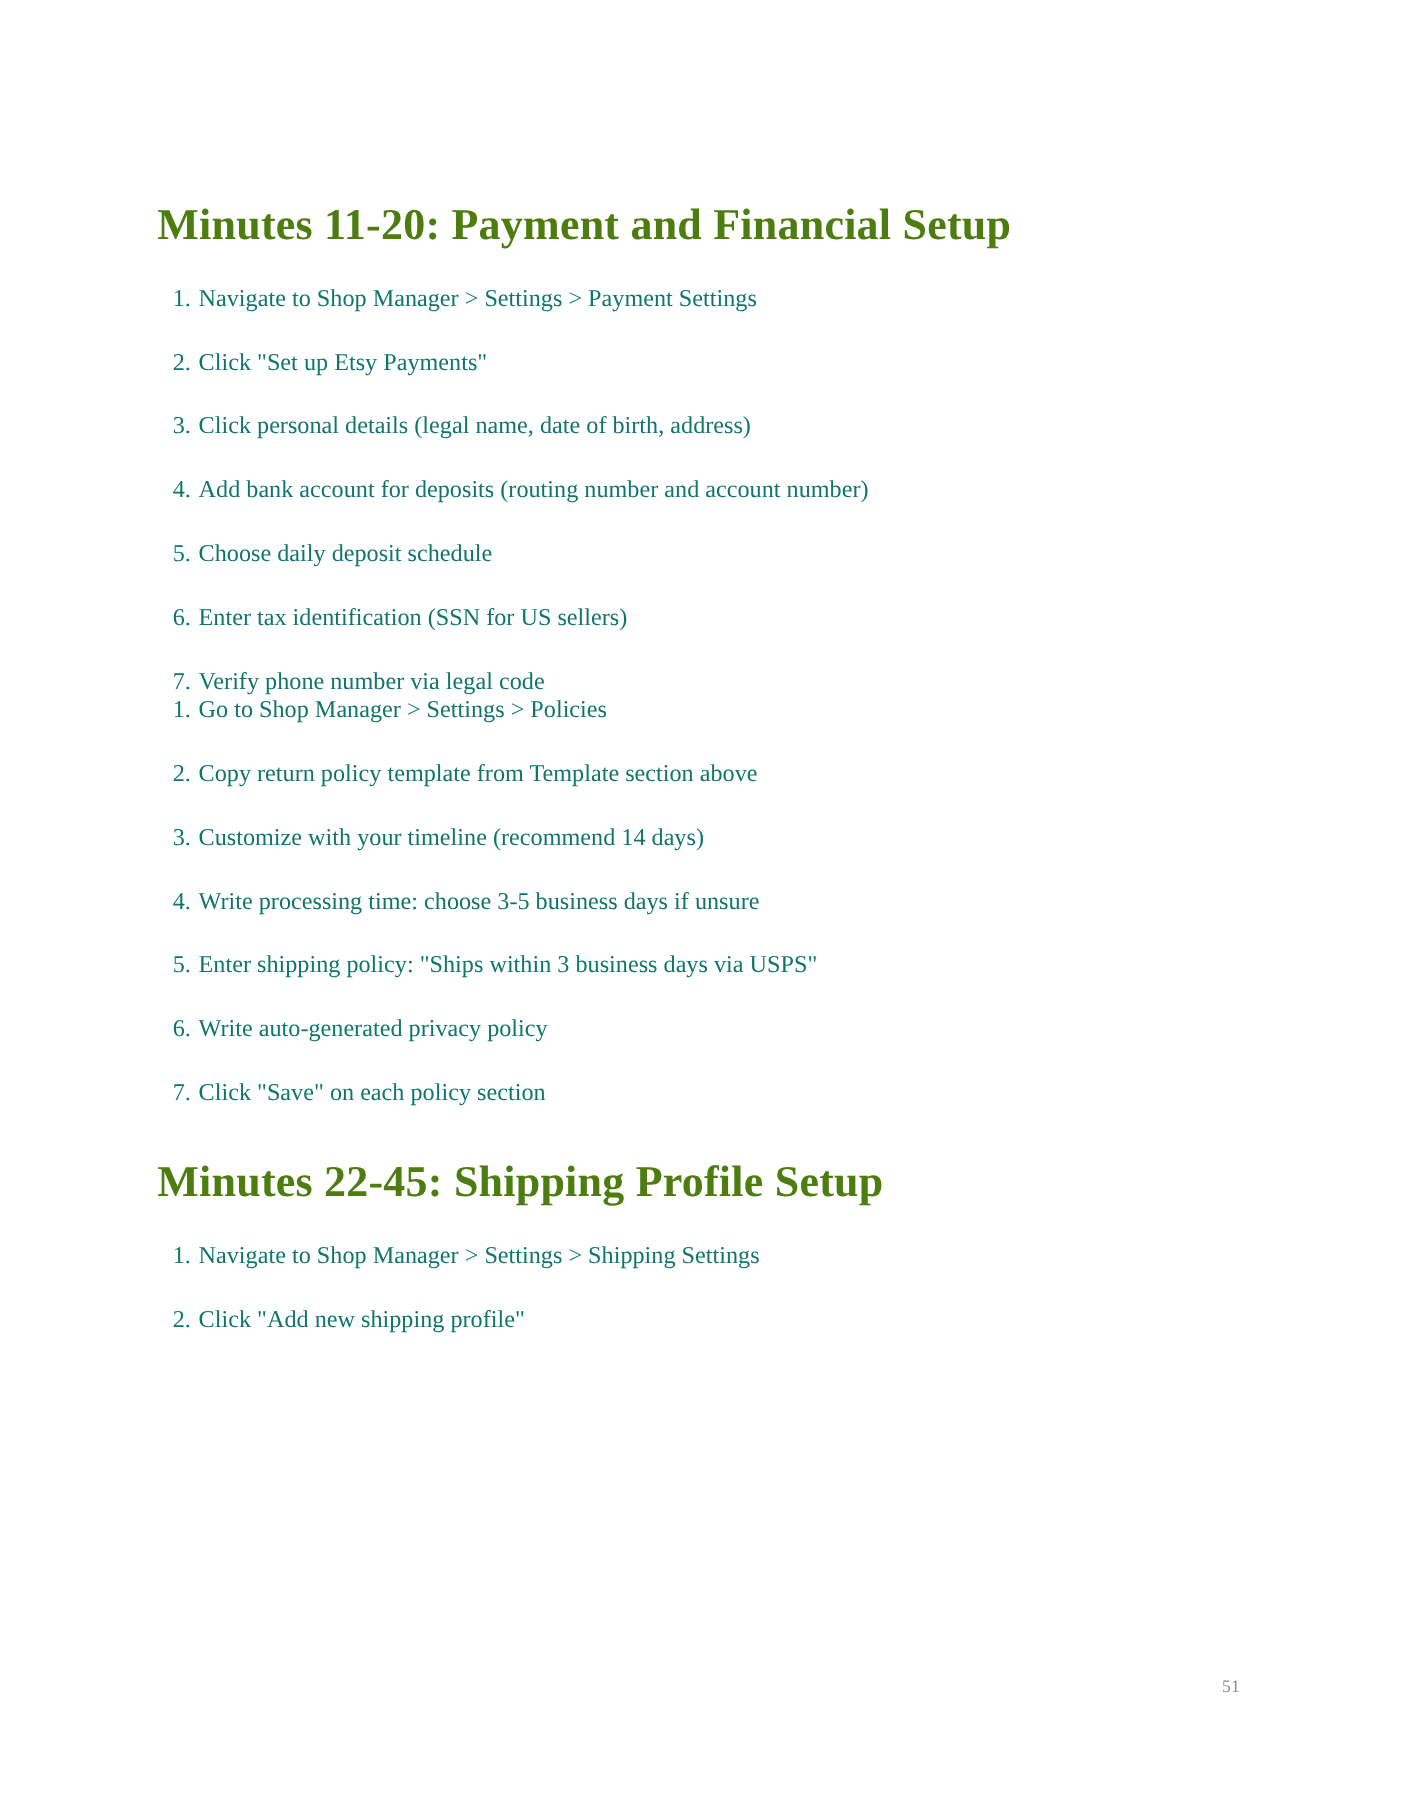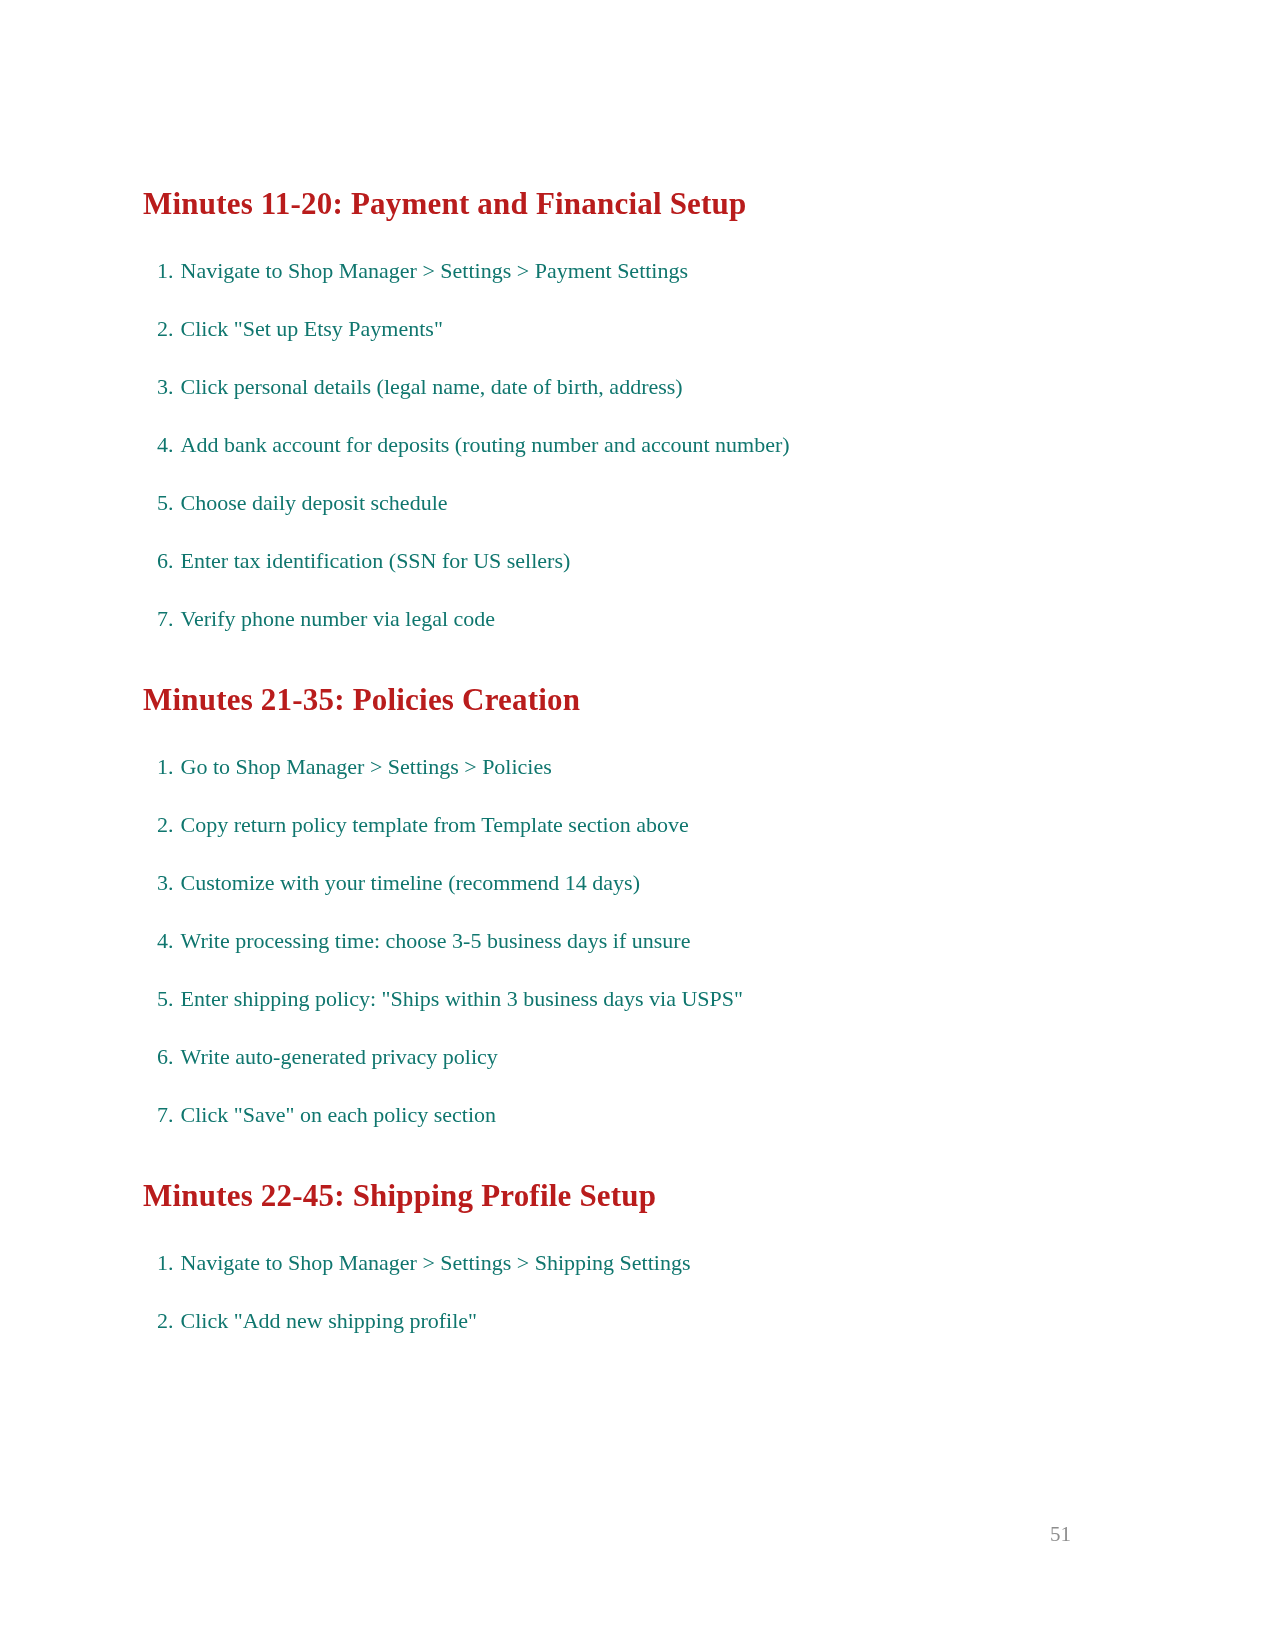--- a/index.html
+++ b/index.html
@@ -16,24 +16,24 @@
     font-family: "Liberation Serif", "DejaVu Serif", serif;
   }
   .content {
     position: absolute;
     left: 143px;
     right: 120px;
     top: 0;
     padding-top: 136px;
   }
   .section-heading {
-    font-size: 31px;
+    font-size: 40px;
     line-height: 36px;
     font-weight: bold;
-    color: #b91c1c;
+    color: #4d7c0f;
     margin: 50px 0 36px 0;
     letter-spacing: 0.2px;
   }
   ol.steps {
     list-style: none;
     margin: 0;
     padding: 0 0 0 14px;
   }
   ol.steps li {
     font-size: 22px;
@@ -45,22 +45,22 @@
   ol.steps li:last-child {
     margin-bottom: 0;
   }
   ol.steps .num {
     display: inline-block;
     margin-right: 7px;
   }
   .page-number {
     position: absolute;
     top: 1522px;
-    left: 1050px;
-    font-size: 21px;
+    left: 1111px;
+    font-size: 16px;
     line-height: 24px;
     color: #8d8d8d;
   }
 </style>
 </head>
 <body>
 
 <div class="page">
   <div class="content">
 
@@ -82,21 +82,20 @@
         <span class="num">5.</span><span>Choose daily deposit schedule</span>
       </li>
       <li>
         <span class="num">6.</span><span>Enter tax identification (SSN for US sellers)</span>
       </li>
       <li>
         <span class="num">7.</span><span>Verify phone number via legal code</span>
       </li>
     </ol>
 
-    <h1 class="section-heading">Minutes 21-35: Policies Creation</h1>
     <ol class="steps">
       <li>
         <span class="num">1.</span><span>Go to Shop Manager &gt; Settings &gt; Policies</span>
       </li>
       <li>
         <span class="num">2.</span><span>Copy return policy template from Template section above</span>
       </li>
       <li>
         <span class="num">3.</span><span>Customize with your timeline (recommend 14 days)</span>
       </li>

